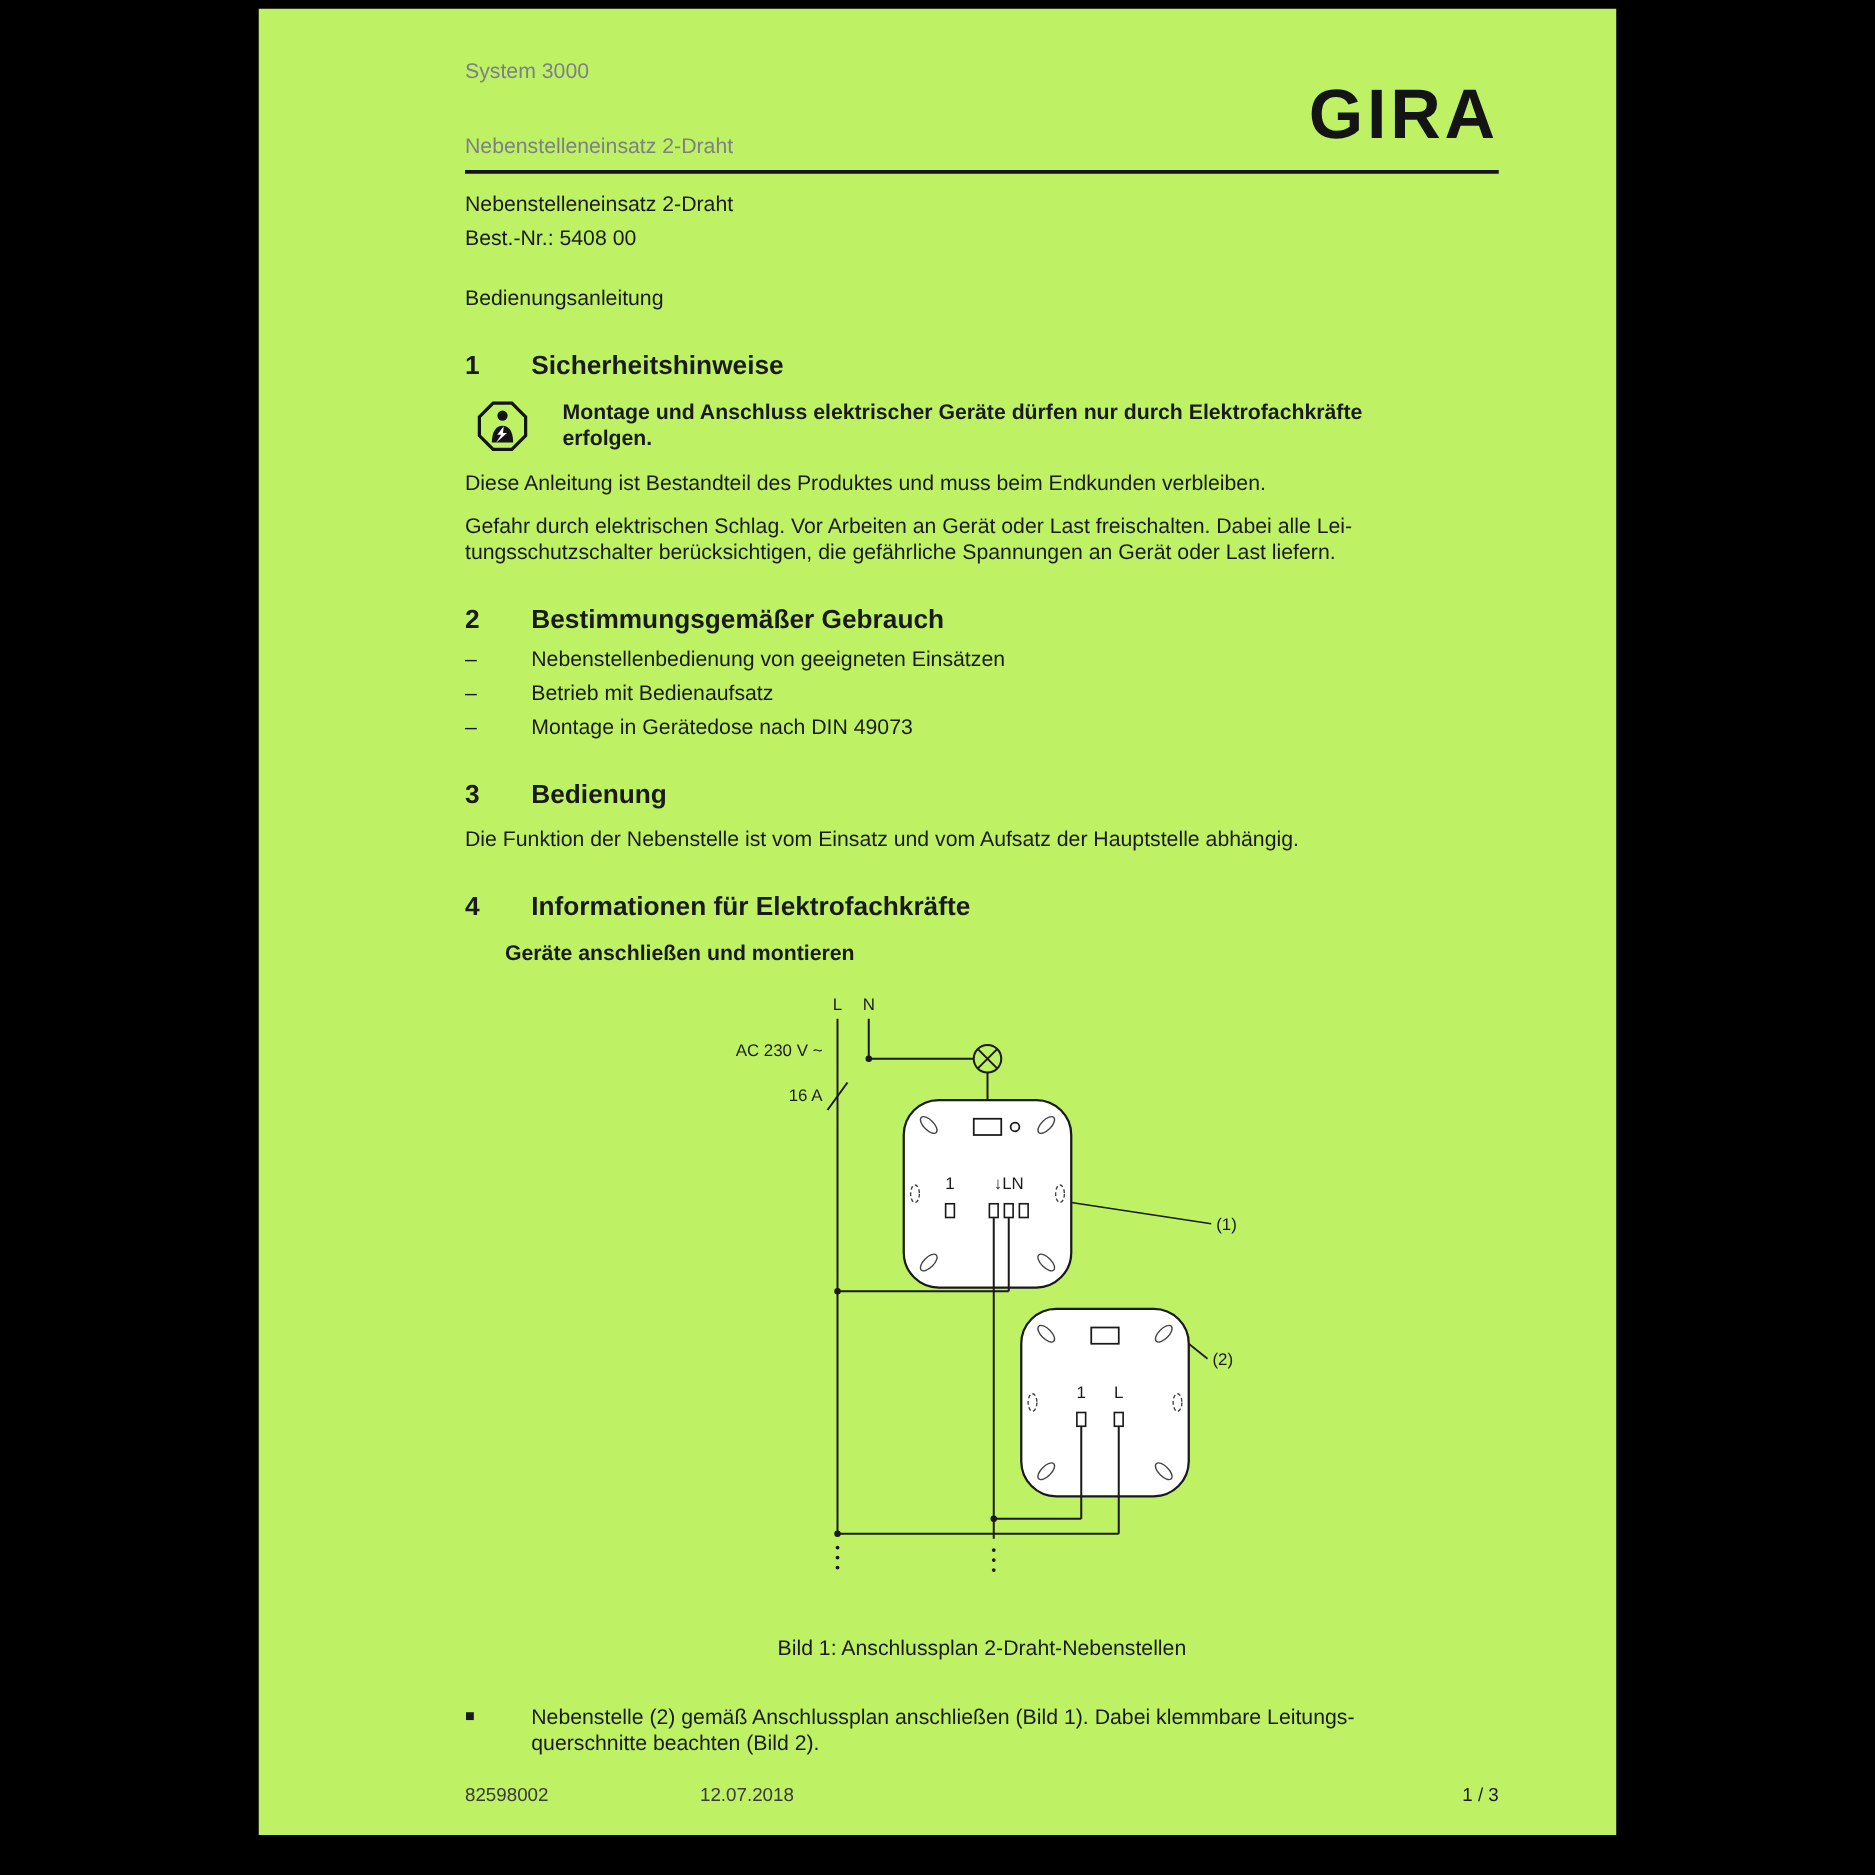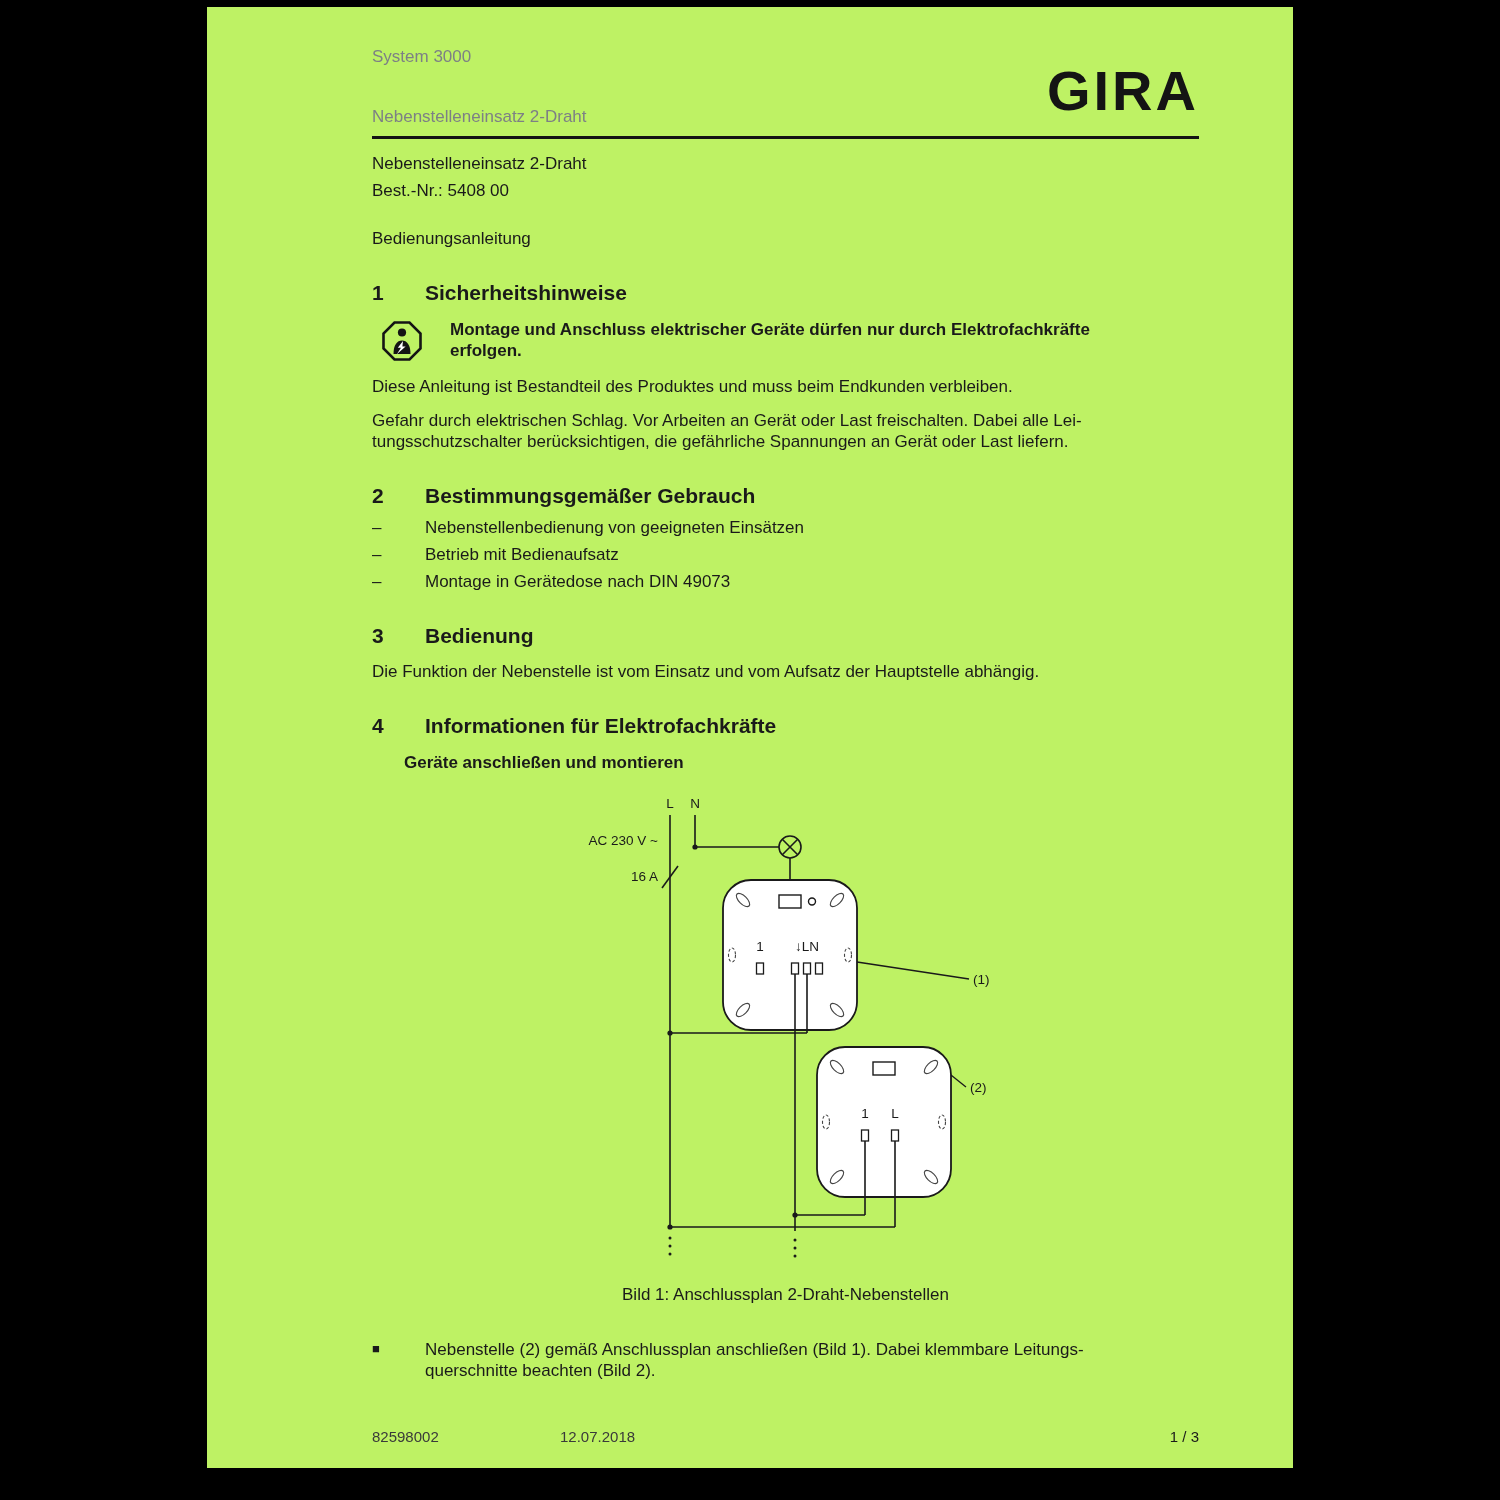--- a/index.html
+++ b/index.html
@@ -36,21 +36,21 @@
   .p { margin-top:13px; font-size:17px; line-height:1.24; white-space:pre-line; }
 
   .list { margin-top:10px; }
   .li { display:flex; margin-top:7px; font-size:17px; }
   .li .marker { width:53px; flex:none; }
 
   .sub-bold { margin-top:15px; font-size:17px; font-weight:bold;margin-left:32px; }
 
   .figure { margin-top:22px; margin-left:183px; width:480px; }
   .figure svg { display:block; font-family:"Liberation Sans", sans-serif; }
-  .caption { margin-top:20px; text-align:center; font-size:17px; }
+  .caption { margin-top:44px; text-align:center; font-size:17px; }
 
   .bullet-row { display:flex; margin-top:34px; font-size:17px; line-height:1.24; }
   .bullet-row .marker { width:53px; flex:none; font-size:13px; padding-top:2px; }
   .bullet-row .txt { white-space:pre-line; }
 
   .footer { position:absolute; left:165px; top:1421px; width:827px; font-size:15px; color:#3a3a3a; }
   .footer .doc-no { position:absolute; left:0; }
   .footer .date { position:absolute; left:188px; }
   .footer .page-no { position:absolute; right:0; color:#1a1a1a; }
 </style>

